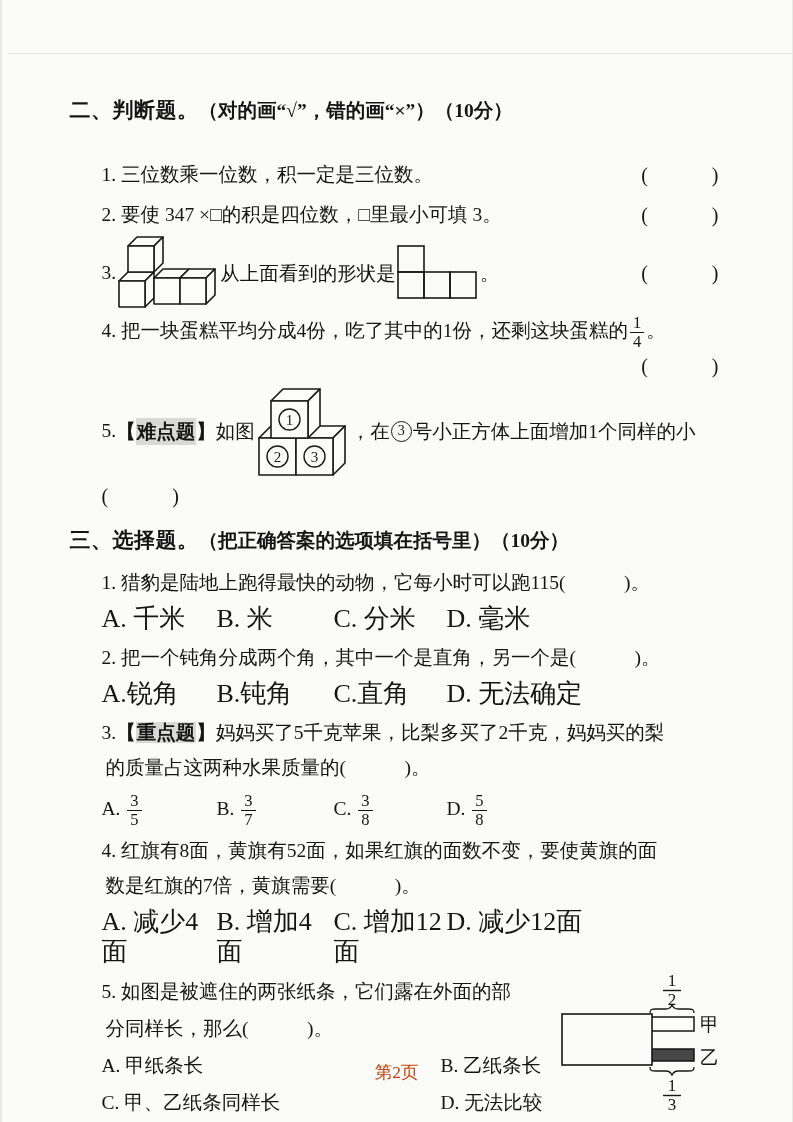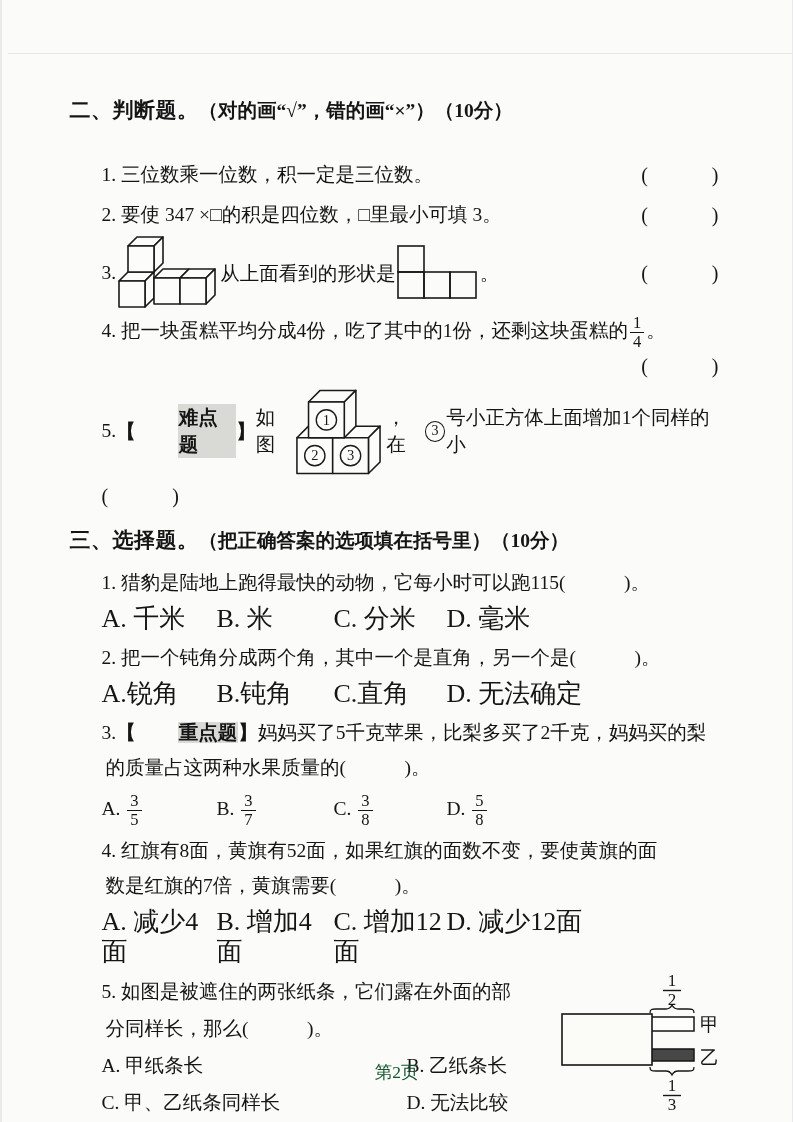--- a/index.html
+++ b/index.html
@@ -14,38 +14,38 @@
   .sec-note{font-weight:600;font-size:19.5px;}
   .tline{font-size:19.5px;line-height:30px;margin:8px 0 0 100px;white-space:nowrap;}
   .indent2{margin-left:118px;}
   .indent3{margin-left:104px;}
   .jrow{display:flex;align-items:center;margin:8px 72px 0 100px;font-size:19.5px;line-height:30px;}
   .jrow .txt{flex:1;white-space:nowrap;}
   .bracket{white-space:pre;font-size:20px;letter-spacing:1px;}
   .bracket-only{text-align:right;margin:2px 72px 0 0;font-size:20px;line-height:26px;}
   .figrow{display:flex;align-items:center;margin:6px 72px 0 100px;font-size:19.5px;}
   .figrow .spacer{flex:1;}
-  .hl{font-weight:bold;background:#d9d9d6;padding:0 1px;margin-left:42px;}
+  .hl{font-weight:bold;background:#d9d9d6;padding:0 1px;}
   .hbr{font-weight:bold;}
   .frac{display:inline-flex;flex-direction:column;align-items:center;vertical-align:middle;
         line-height:1.1;font-size:16.5px;margin:0 2px;}
   .frac .fnum{border-bottom:1.5px solid #151515;padding:0 3px;}
   .frac .fden{padding:0 3px;}
   .circ{display:inline-block;width:19px;height:19px;border:1.5px solid #151515;border-radius:50%;
         text-align:center;line-height:18px;font-size:14px;vertical-align:-2px;margin:0 1px;}
   .opts{display:grid;grid-template-columns:115px 117px 113px auto;margin:6px 0 0 100px;
         font-size:26px;line-height:30px;}
   .opts-frac{display:grid;grid-template-columns:115px 117px 113px auto;margin:6px 0 0 100px;
         font-size:19.5px;line-height:40px;align-items:center;}
   .opts2{display:grid;grid-template-columns:305px auto;margin:7px 0 0 100px;
-        font-size:19.5px;line-height:30px;}
+        font-size:19.5px;line-height:30px;gap:34px;}
   .c5wrap{position:relative;margin-top:10px;}
   .c5fig{position:absolute;top:-8px;right:2px;}
   .footer{position:absolute;top:1060px;left:0;width:100%;text-align:center;
-          font-size:17.5px;color:#14532d;}
+          font-size:17.5px;color:#c2410c;}
   svg{display:block;}
   svg text{font-family:"Liberation Serif", serif;}
 </style>
 </head>
 <body>
 
 <div class="page">
   <div class="scan-line"></div>
 
   <div class="sec-head" style="margin-top:95px;">

